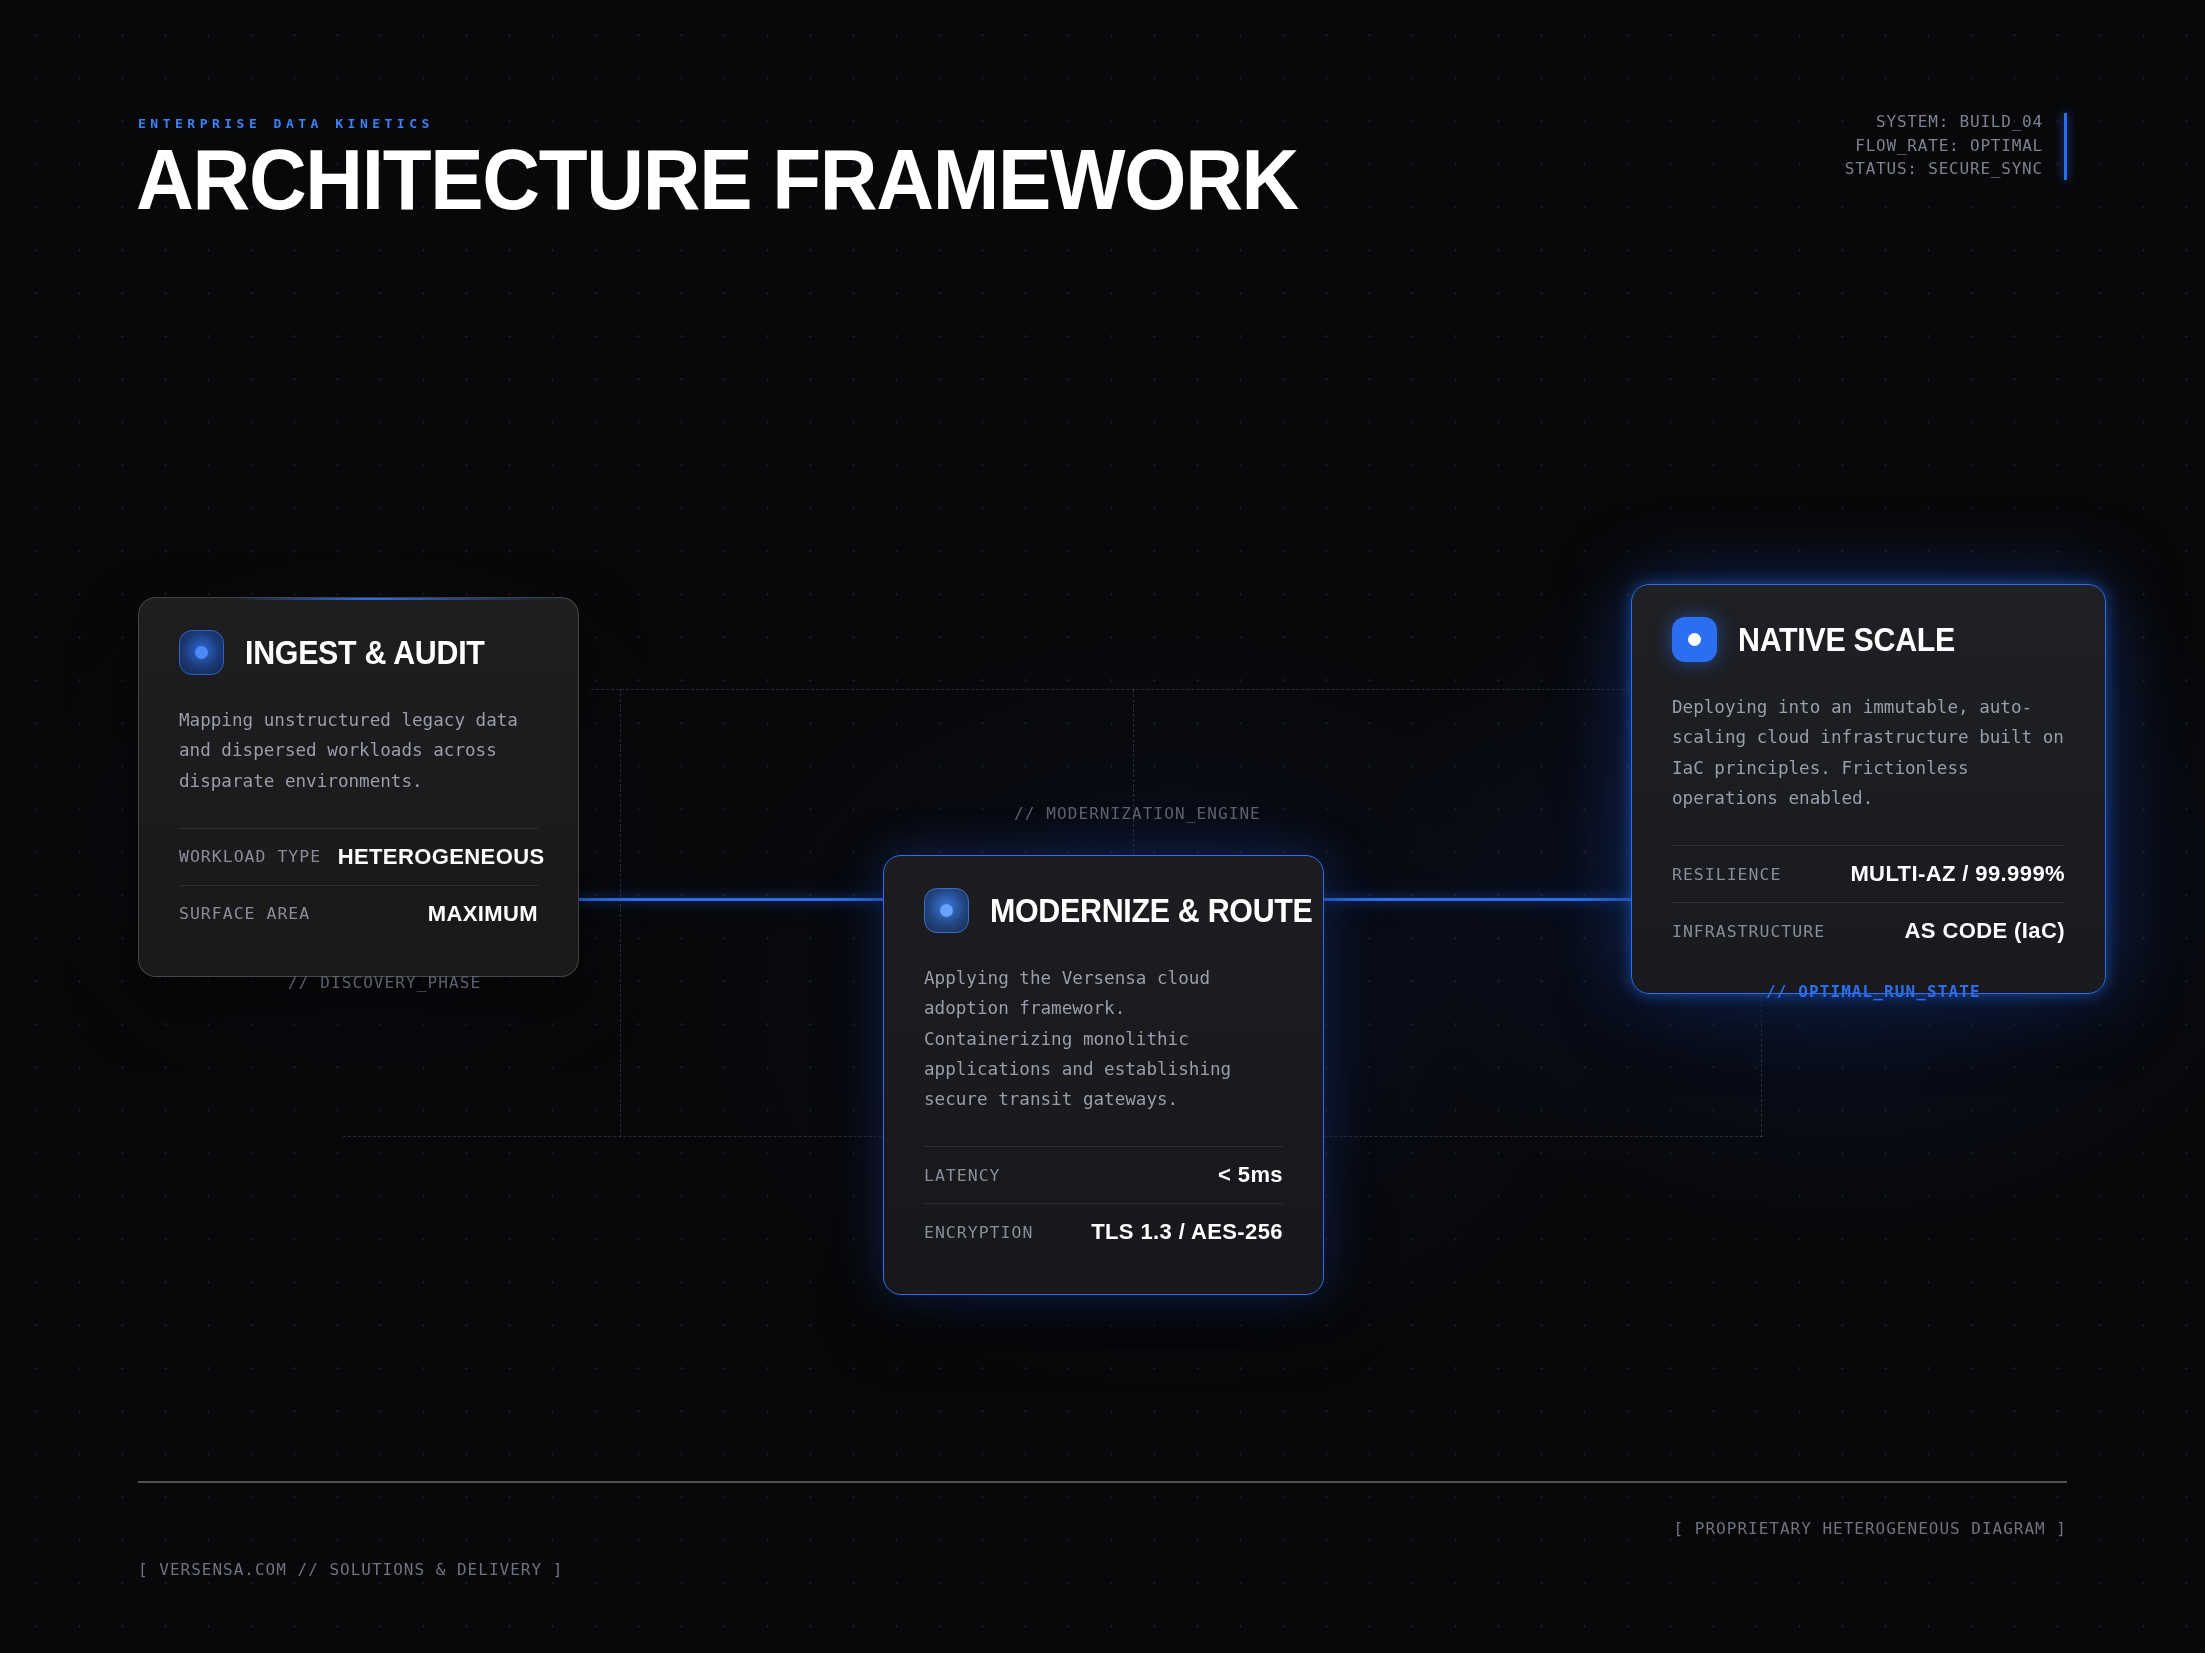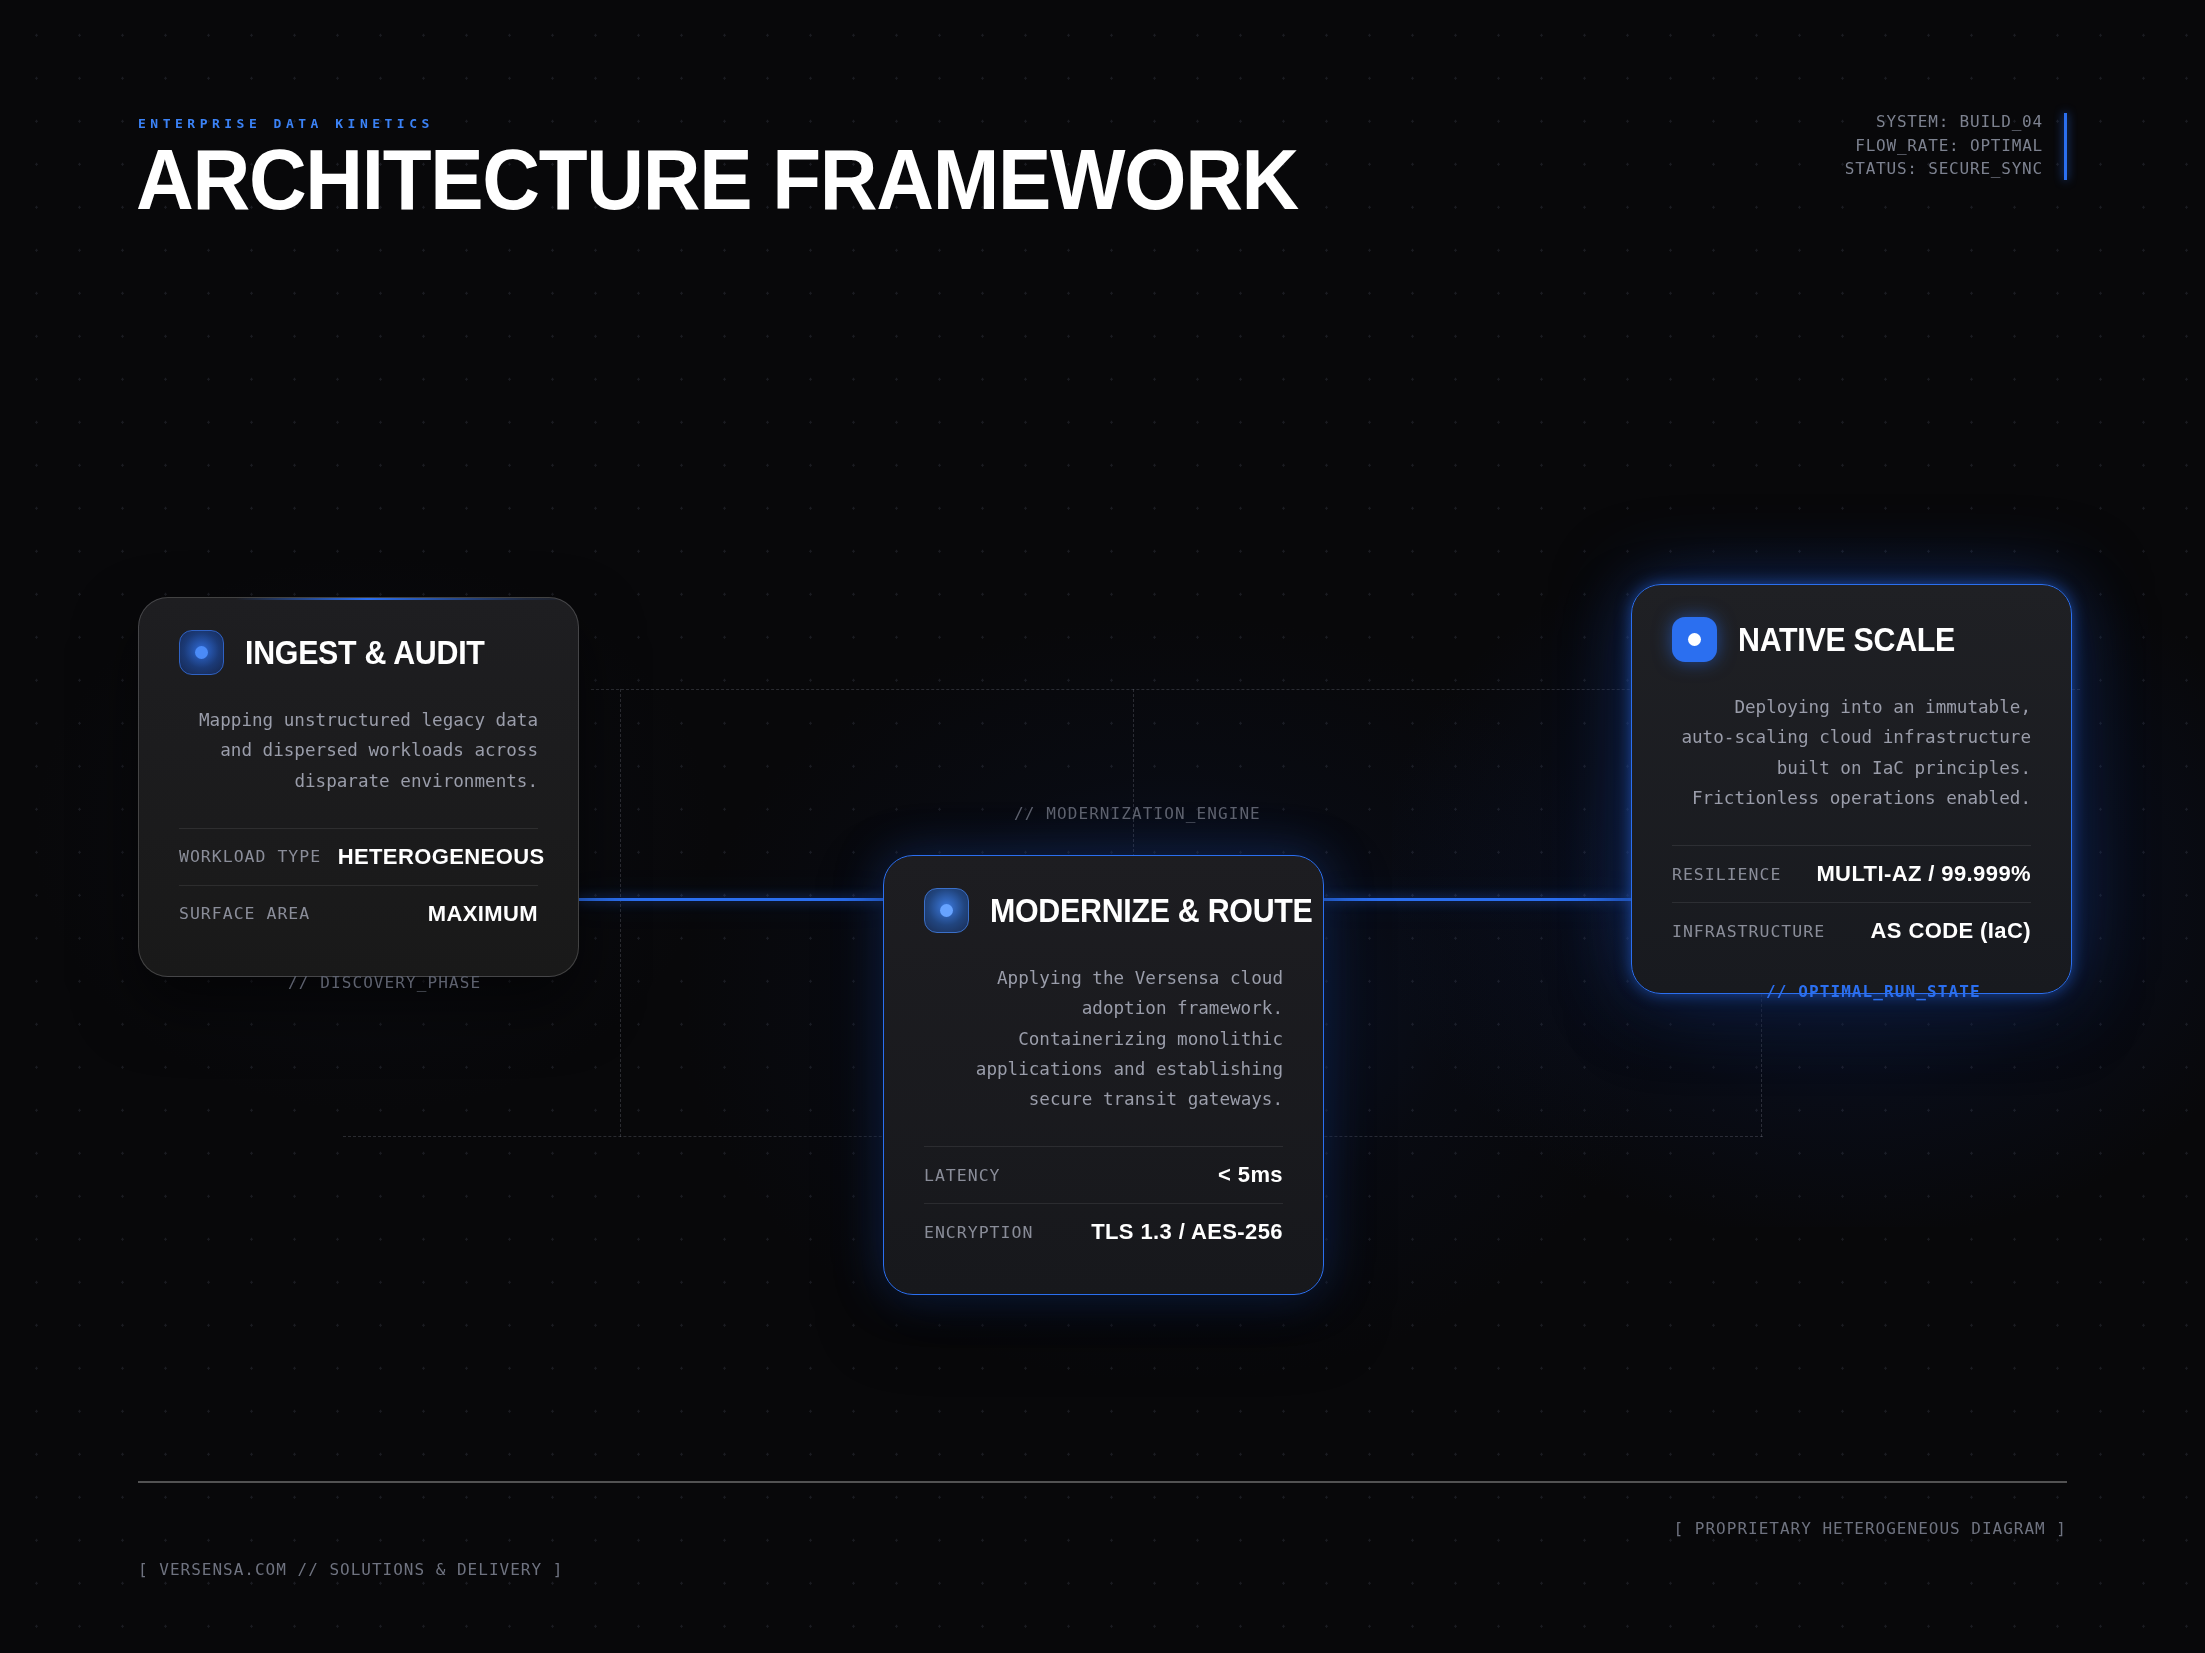--- a/index.html
+++ b/index.html
@@ -91,25 +91,24 @@
   .sysbox::after{
     content:""; position:absolute;
     right:0; top:2.8px; bottom:1.4px; width:2.8px;
     background:#2b6ff0;
     box-shadow:0 0 9.6px rgba(43,111,240,0.8);
   }
 
   
   .card{
     position:absolute;
-    border-radius:30px;
+    border-radius:18px;
     padding:32px 40px 34px 40px;
     background:#1b1b1e;
     overflow:hidden;
-    text-align:right;
   }
   .card-head{
     display:flex; align-items:center; gap:20.7px;
     margin-bottom:30px;
   }
   .node-icon{
     width:45px; height:45px; border-radius:13px;
     display:flex; align-items:center; justify-content:center;
     flex:0 0 auto;
   }
@@ -172,21 +171,21 @@
     box-shadow:0 0 48px rgba(26,66,150,0.45), 0 27.6px 62px rgba(0,0,0,0.55);
   }
   #card-modernize .node-icon{
     background:radial-gradient(circle at 50% 42%, #3c7ae0 0%, #21457f 55%, #1a2c52 100%);
     border:1.4px solid #3a6fc8;
   }
   #card-modernize .node-icon .pip{ background:#67a3ff; }
 
   
   #card-native{
-    left:1631px; top:584px; width:441px;
+    left:1631px; top:584px; width:475px;
     border:1.4px solid #2b6ff0;
     background:linear-gradient(180deg,#1f2024 0%,#181a1f 100%);
     box-shadow:0 0 15px rgba(43,111,240,0.55), 0 0 76px rgba(30,74,170,0.50), 0 27.6px 62px rgba(0,0,0,0.55);
   }
   #card-native .node-icon{
     background:#2b6ff0;
     box-shadow:0 0 18px rgba(43,111,240,0.55);
   }
   #card-native .node-icon .pip{ background:#ffffff; }
 

